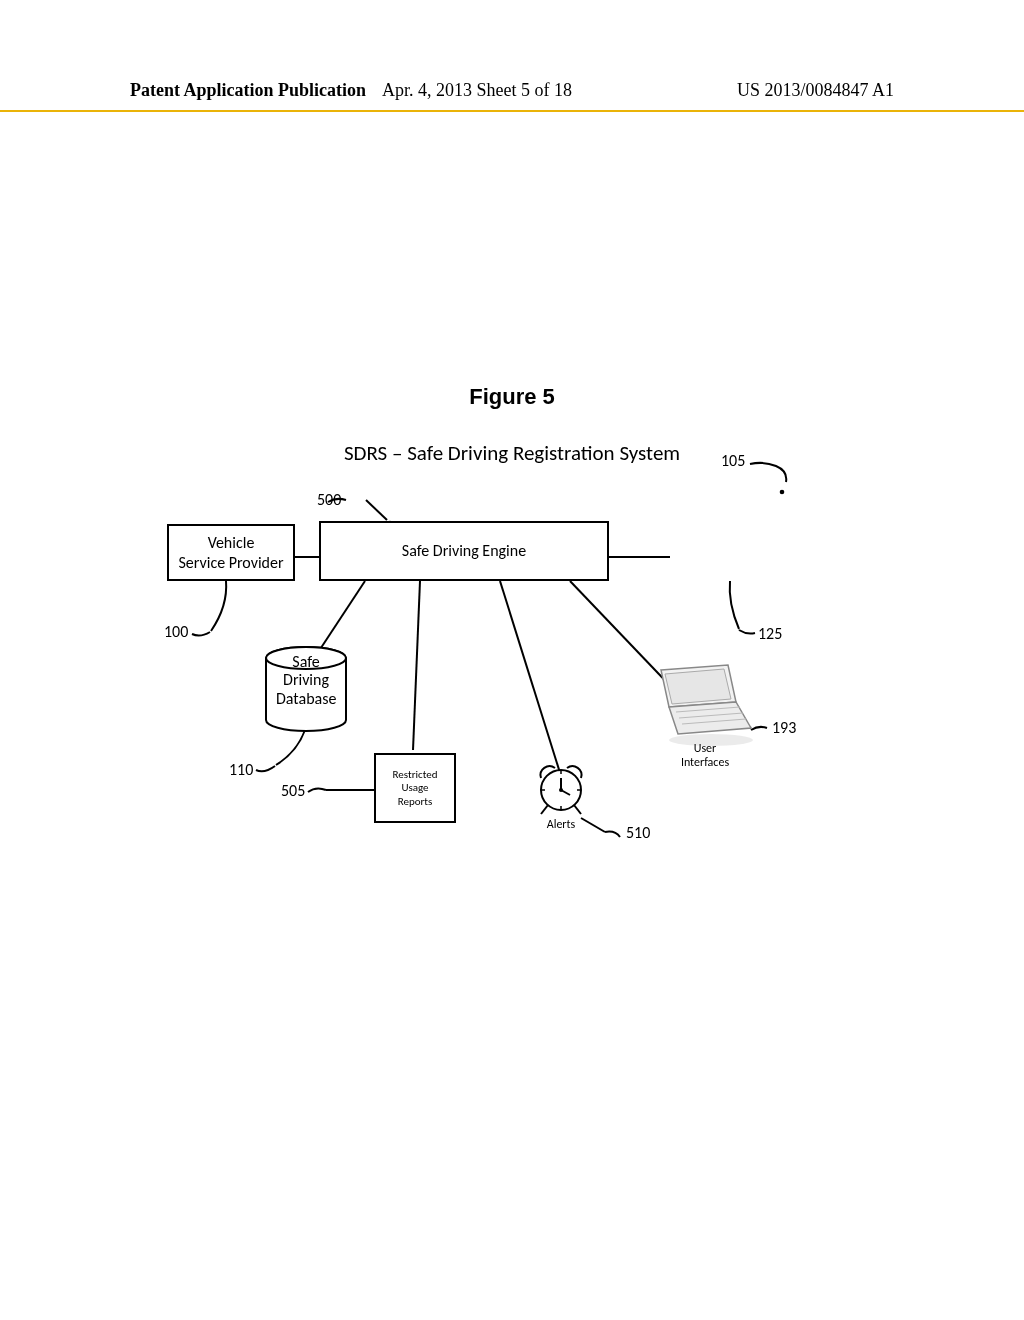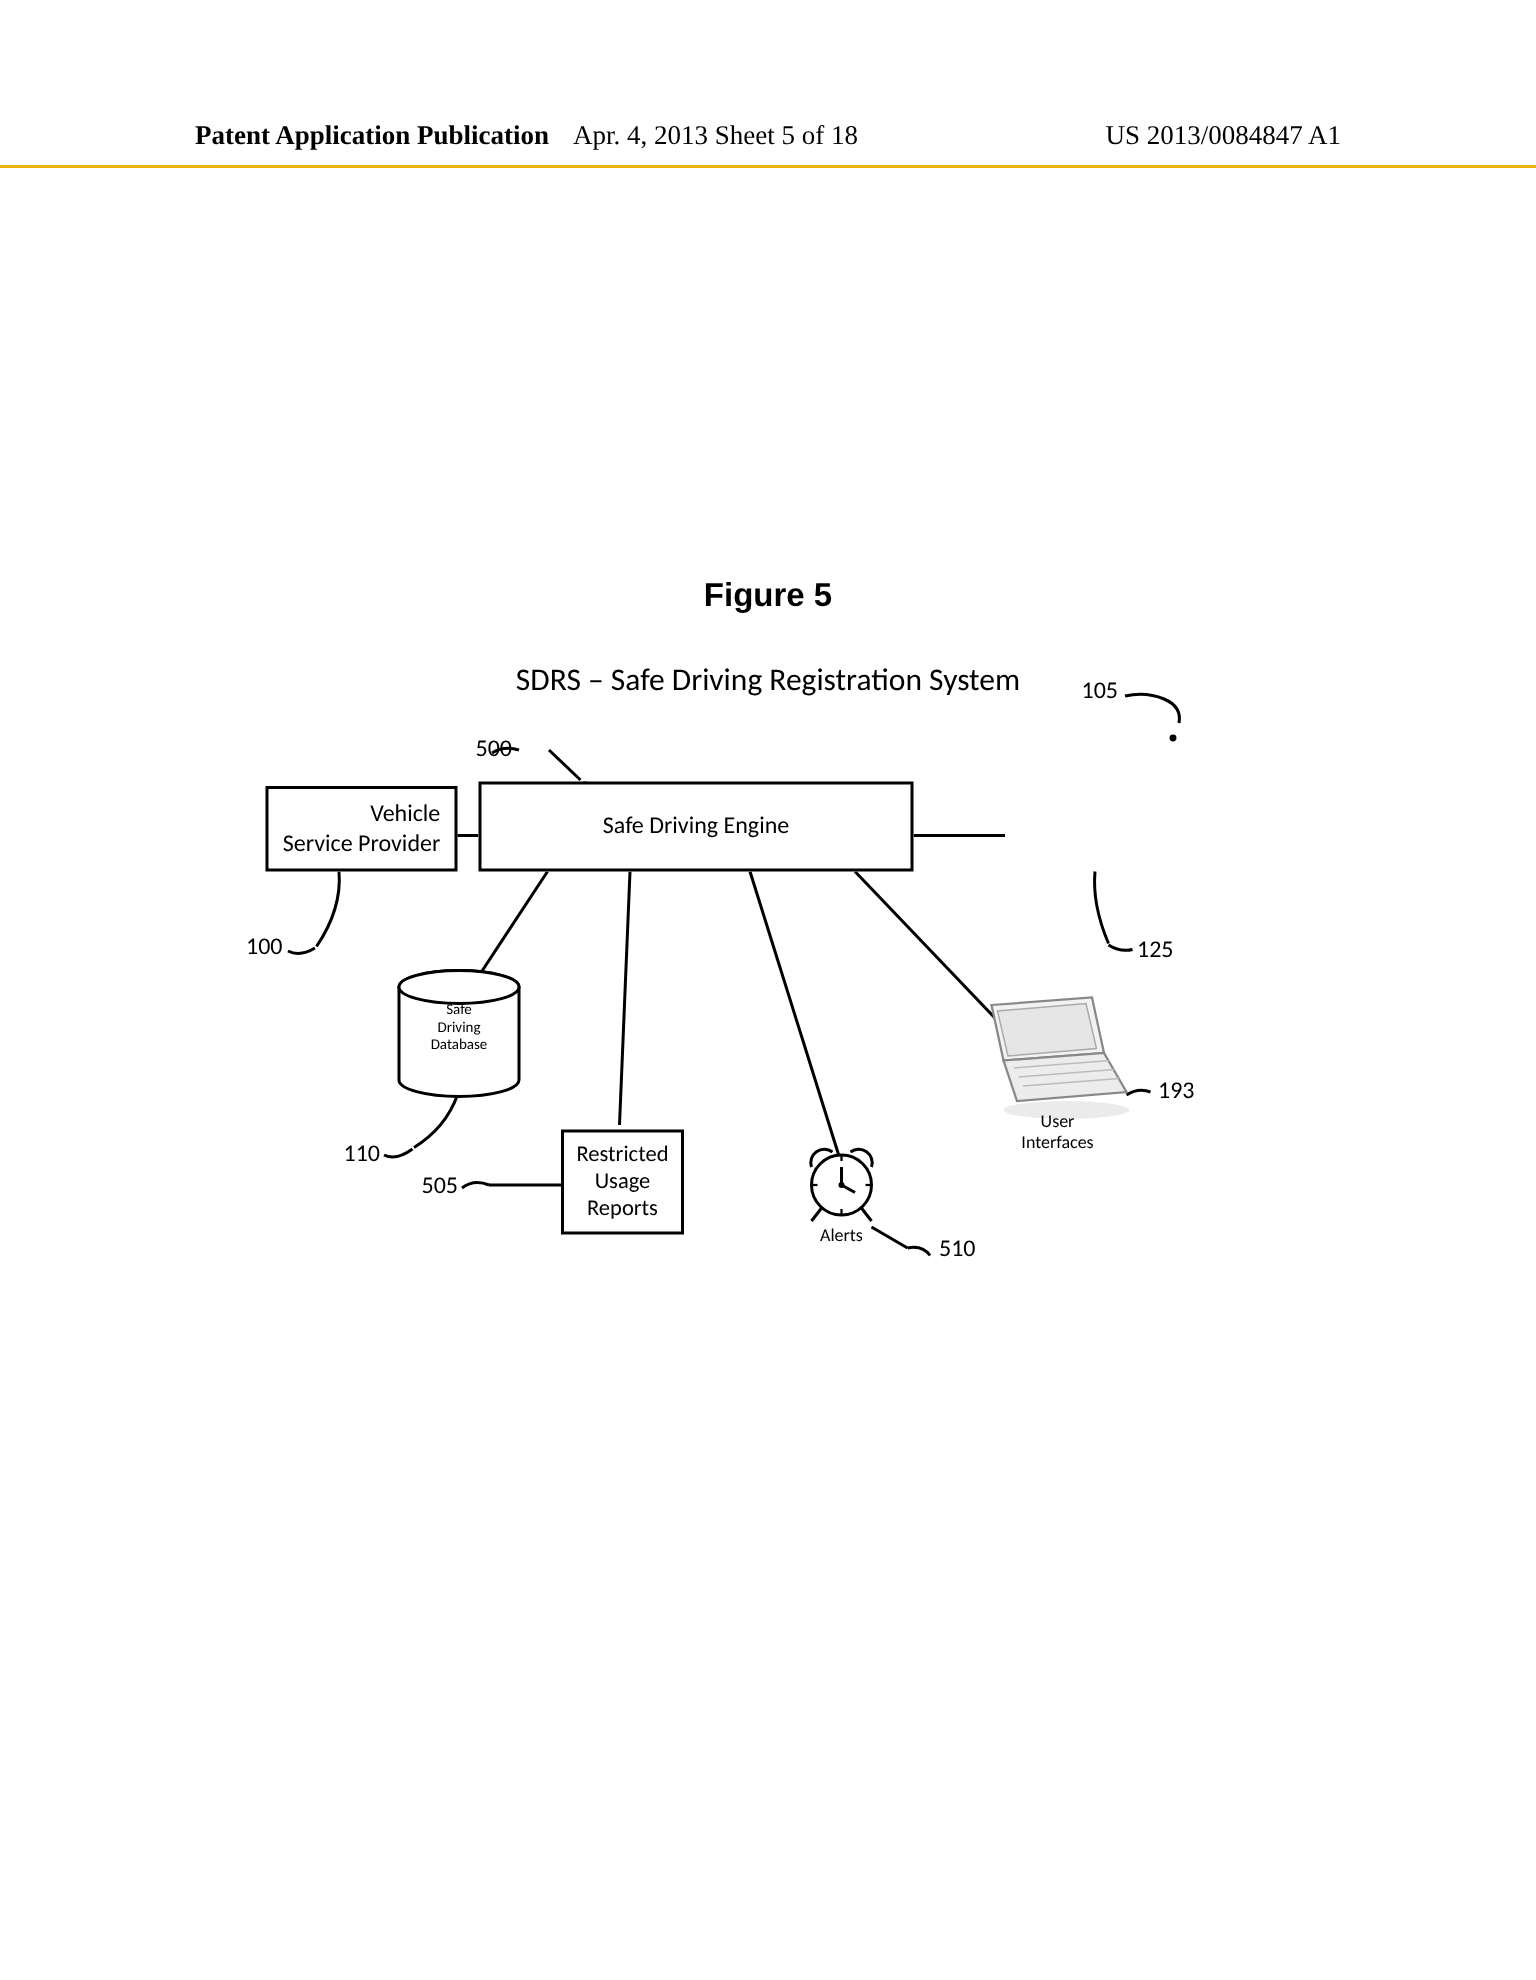--- a/index.html
+++ b/index.html
@@ -183,34 +183,34 @@
       <path d="M -27 -3 L 40 -8 L 55 18 L -18 24 Z" fill="#ececec" stroke="#888" stroke-width="1.5"></path>
 
       <line x1="-20" y1="2" x2="44" y2="-3" stroke="#bbb" stroke-width="1"></line>
       <line x1="-17" y1="8" x2="47" y2="3" stroke="#bbb" stroke-width="1"></line>
       <line x1="-14" y1="14" x2="50" y2="9" stroke="#bbb" stroke-width="1"></line>
 
       <ellipse cx="15" cy="30" rx="42" ry="6" fill="#ddd" opacity="0.6"></ellipse>
     </g>
   </svg>
 
-  <div class="box" style="left:177px; top:524px; width:128px; height:57px;text-align:right;">
+  <div class="box" style="left:167px; top:524px; width:128px; height:57px;">
     <span style="white-space:pre-line;">Vehicle<br>Service Provider</span>
   </div>
 
   <div class="box" style="left:319px; top:521px; width:290px; height:60px;text-align:right;">
     <span>Safe Driving Engine</span>
   </div>
 
 
-  <div class="box" style="left:374px; top:753px; width:82px; height:70px; font-size:15px;">
+  <div class="box" style="left:374px; top:753px; width:82px; height:70px; font-size:11px;">
     <span style="white-space:pre-line;">Restricted<br>Usage<br>Reports</span>
   </div>
 
-  <div class="label" style="left:276px; top:667px; width:60px; font-size:10px;">Safe<br>Driving<br>Database</div>
+  <div class="label" style="left:276px; top:653px; width:60px; font-size:16px;">Safe<br>Driving<br>Database</div>
 
   <div class="label" style="left:535px; top:818px; width:52px;">Alerts</div>
 
   <div class="label" style="left:665px; top:742px; width:80px;">User<br>Interfaces</div>
 
   <div class="refnum" style="left:164px; top:622px;">100</div>
   <div class="refnum" style="left:721px; top:451px;">105</div>
   <div class="refnum" style="left:229px; top:760px;">110</div>
   <div class="refnum" style="left:772px; top:718px;">193</div>
   <div class="refnum" style="left:758px; top:624px;">125</div>

